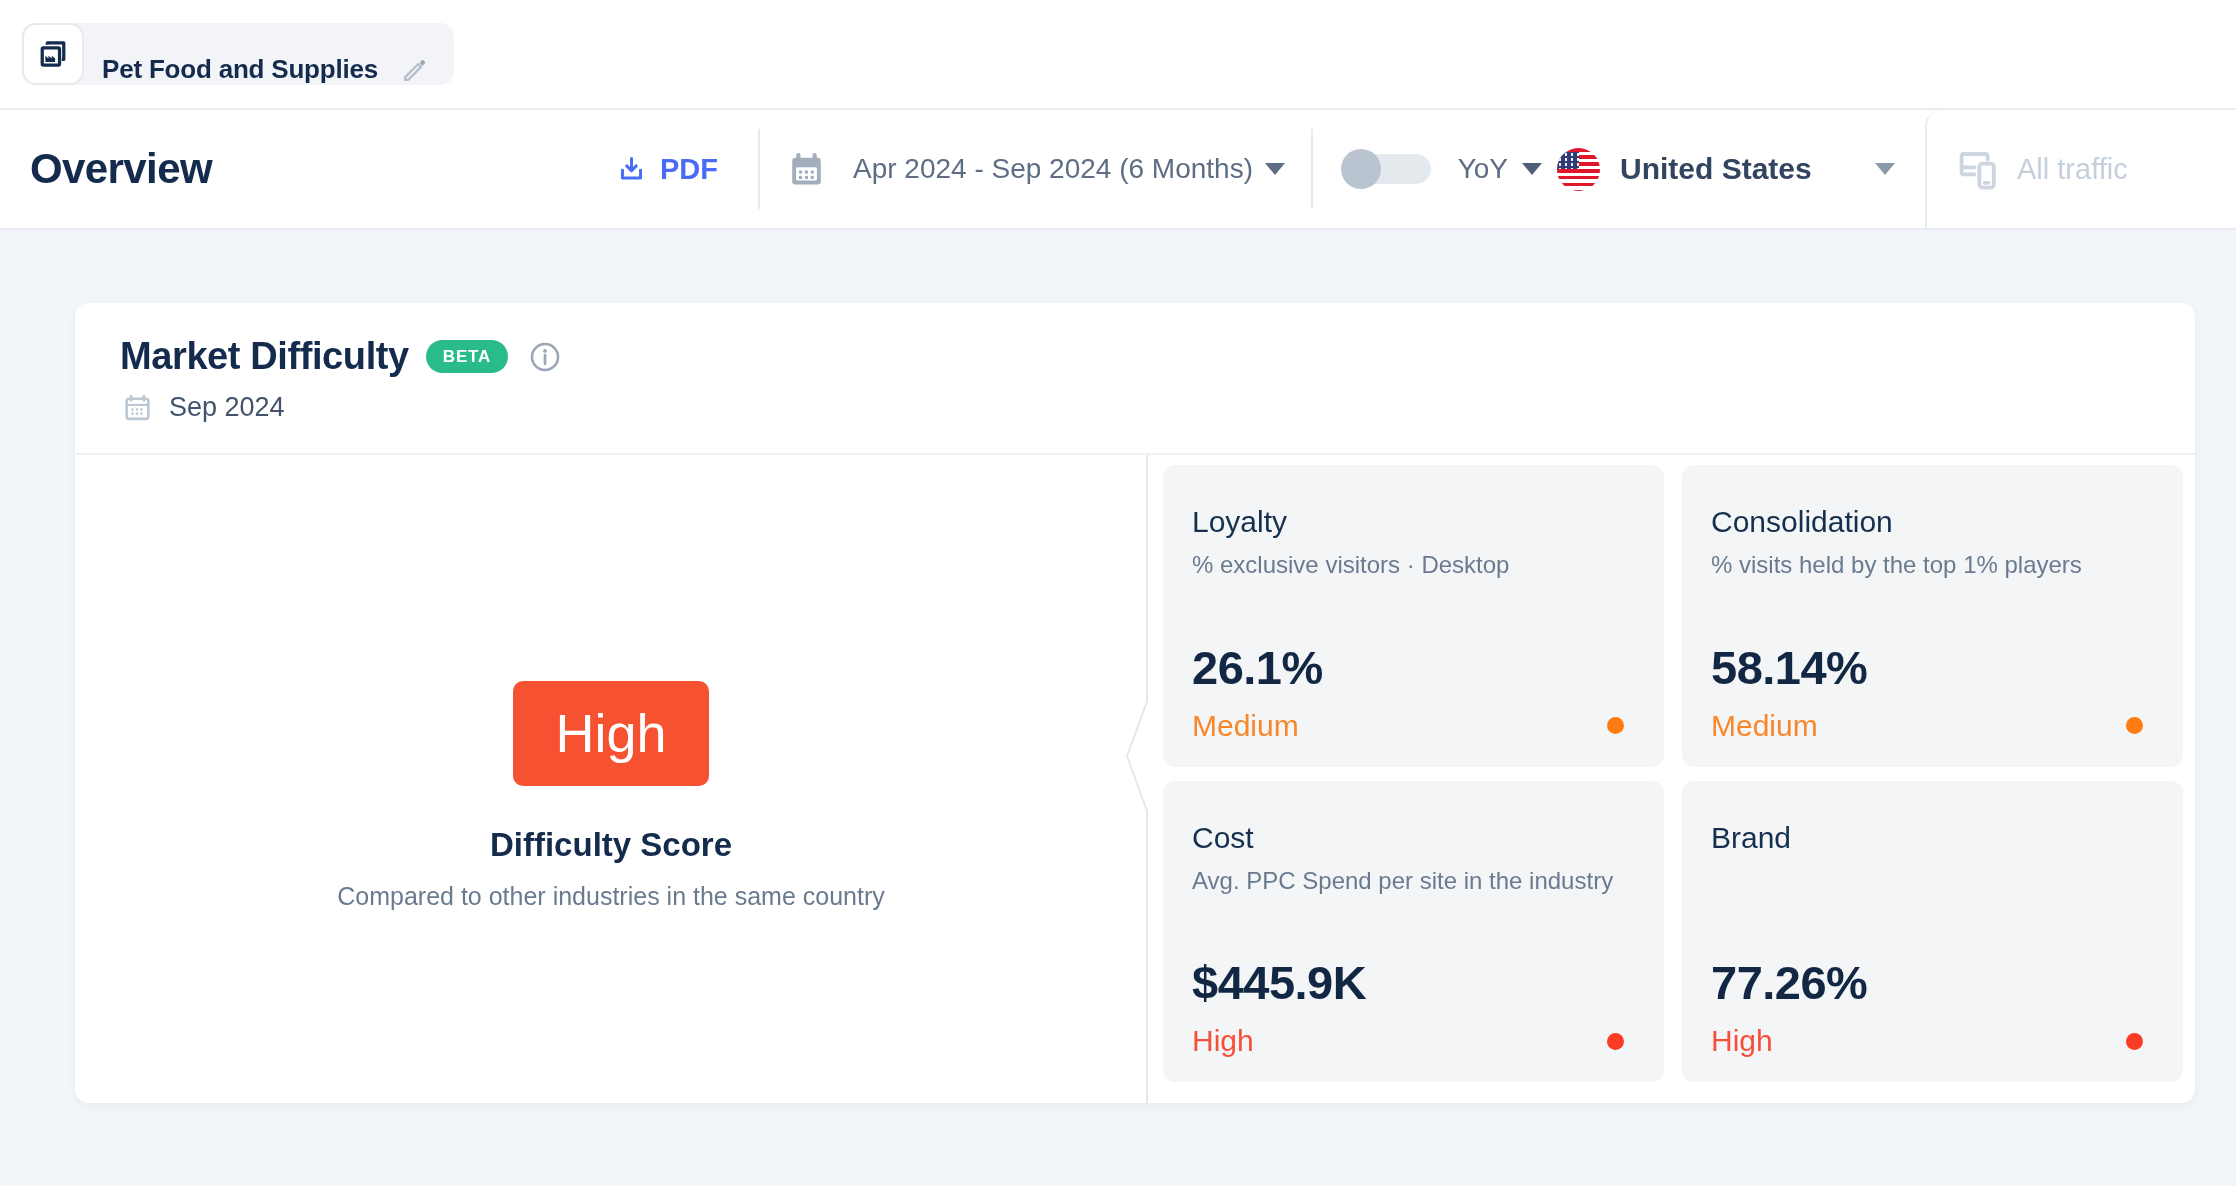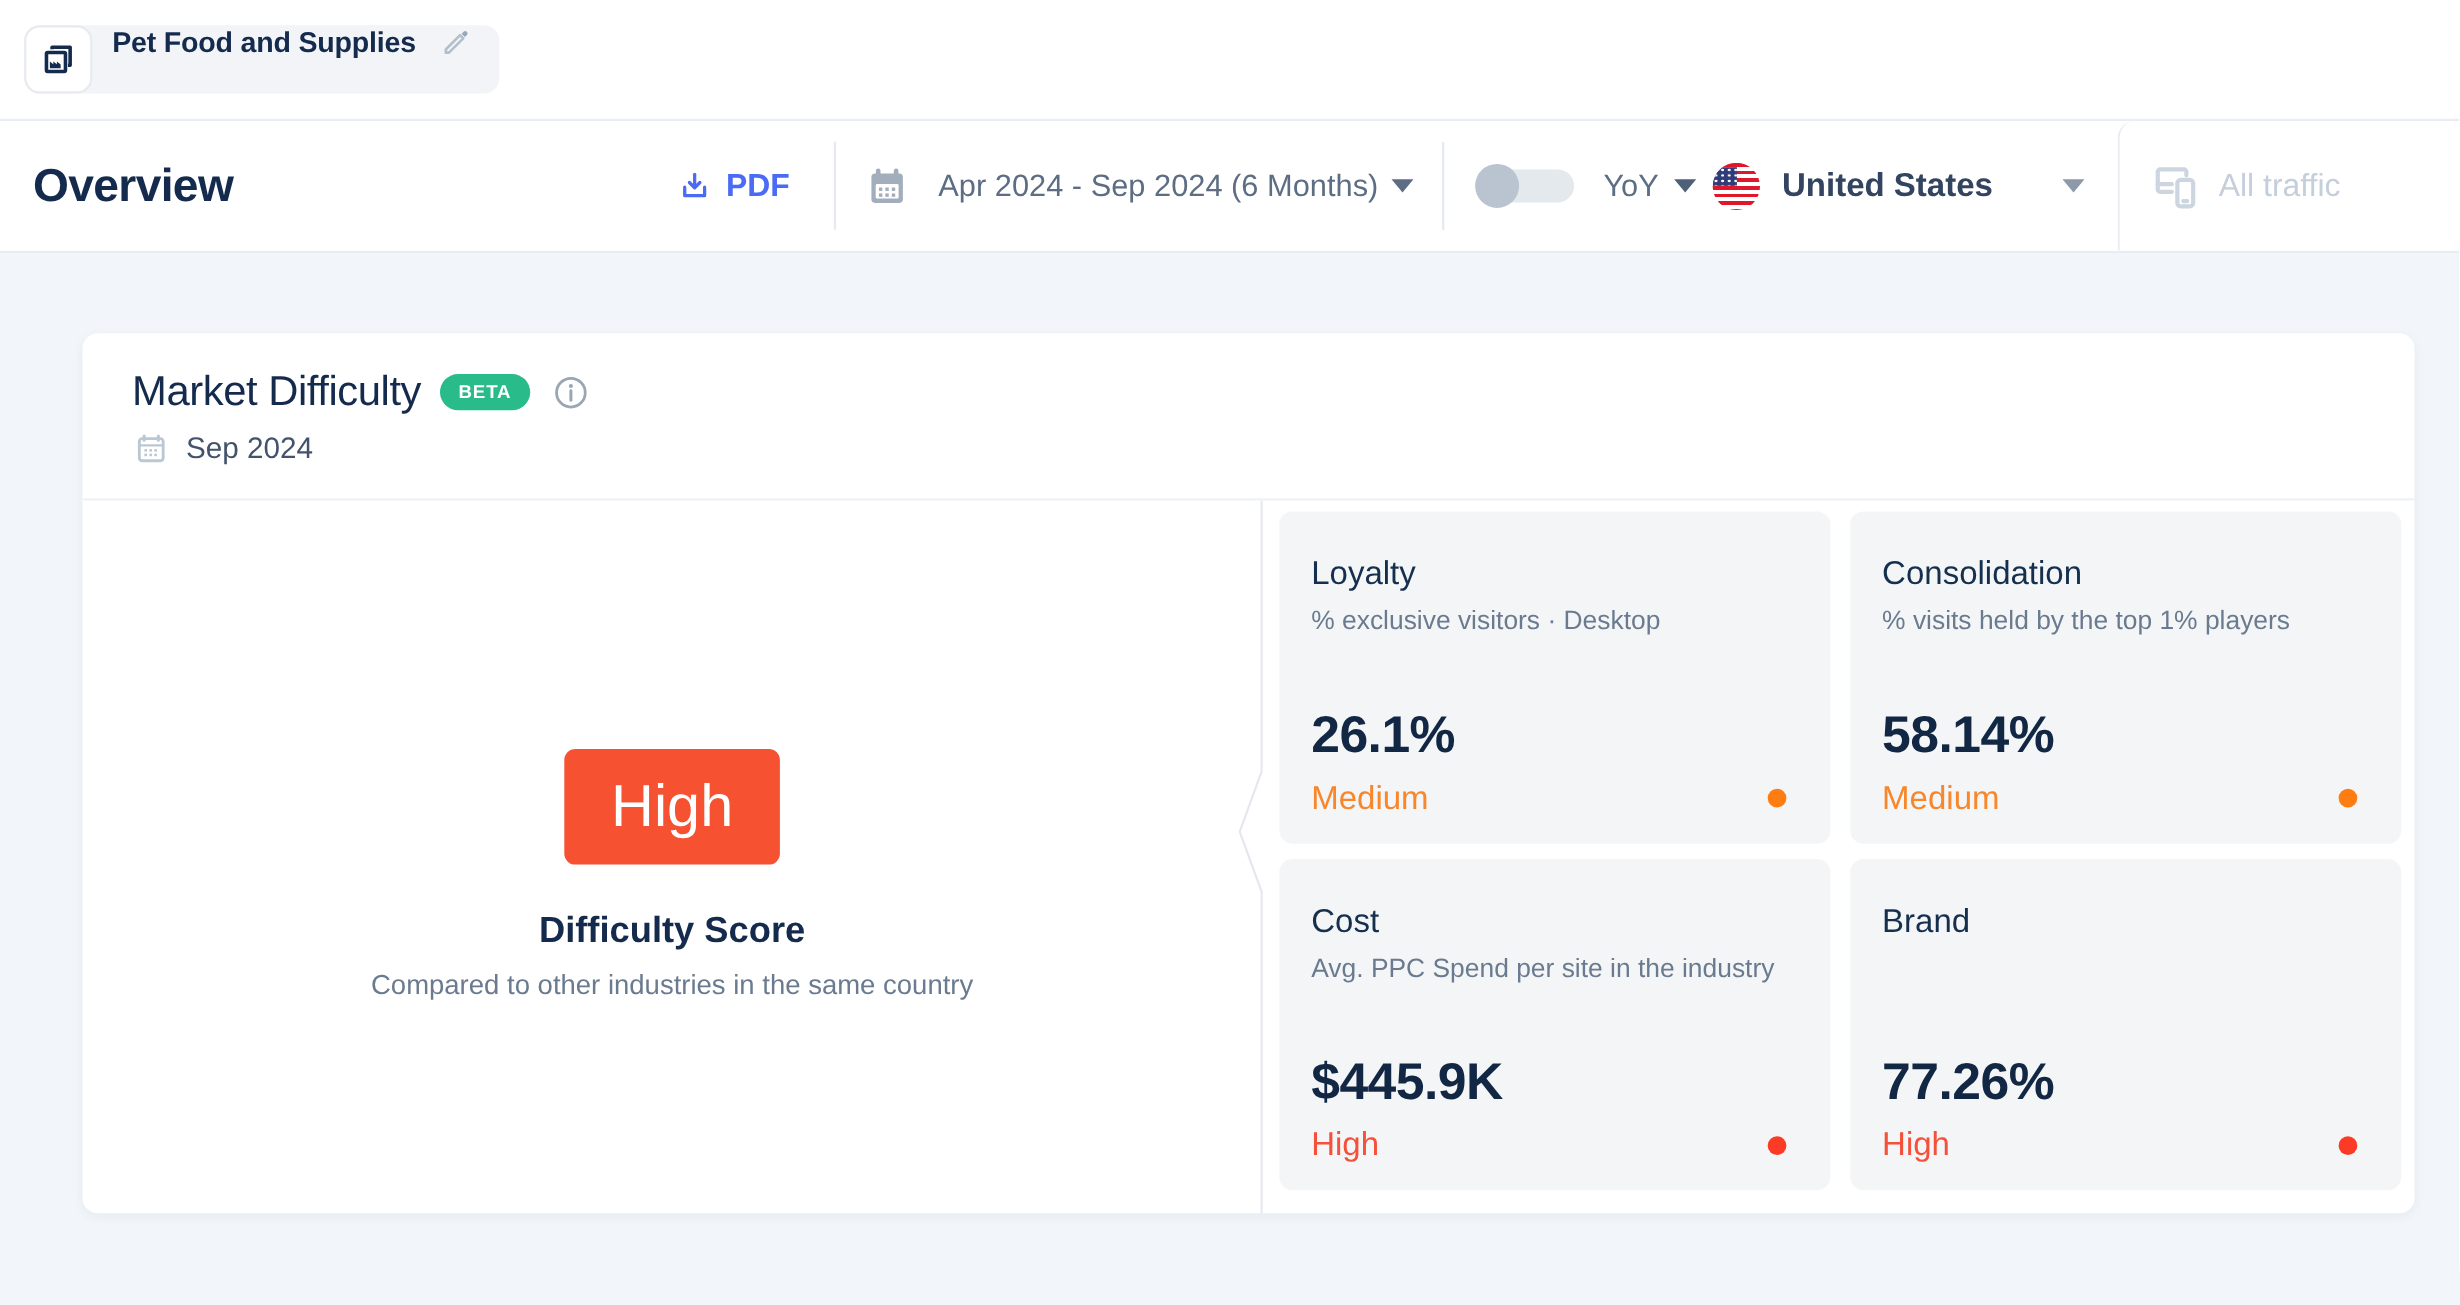--- a/index.html
+++ b/index.html
@@ -3,21 +3,21 @@
 <meta charset="utf-8">
 <style>
   * { margin: 0; padding: 0; box-sizing: border-box; }
   html, body { background: #ffffff; }
   body { font-family: "Liberation Sans", sans-serif; color: #142b4d; }
 
   .app { width: 2236px; height: 1186px; background: #ffffff; overflow: hidden; display: flex; flex-direction: column; }
 
   
   .top-bar { height: 110px; flex: 0 0 auto; display: flex; align-items: center; padding-left: 22px; border-bottom: 2px solid #e9edf2; background: #fff; }
-  .industry-pill { display: flex; align-items: flex-start; background: #f2f4f7; border-radius: 14px; height: 62px; padding-right: 24px; cursor: pointer; }
+  .industry-pill { display: flex; align-items: flex-end; background: #f2f4f7; border-radius: 14px; height: 62px; padding-right: 24px; cursor: pointer; }
   .industry-icon-btn { width: 62px; height: 62px; background: #ffffff; border: 2px solid #e7eaef; border-radius: 14px; display: flex; align-items: center; justify-content: center; flex: 0 0 auto; }
   .industry-name { font-size: 26px; font-weight: 700; color: #142b4d; margin-left: 18px; letter-spacing: -0.2px; }
   .edit-icon { margin-left: 22px; display: flex; }
 
   
   .page-header { height: 120px; flex: 0 0 auto; display: flex; align-items: stretch; border-bottom: 2px solid #e9edf2; background: #fff; }
   .ph-sec { display: flex; align-items: center; }
   .ph-divider { width: 2px; background: #e6eaf0; align-self: center; height: 80px; flex: 0 0 auto; }
   .ph-left { width: 758px; justify-content: space-between; padding: 0 40px 0 30px; }
   .page-title { font-size: 42px; font-weight: 700; color: #142b4d; letter-spacing: -0.6px; }
@@ -44,21 +44,21 @@
   .ph-traffic { width: 311px; border-left: 2px solid #e9edf2; border-top-left-radius: 16px; padding-left: 27px; }
   .traffic-label { font-size: 29px; color: #c5cfdc; margin-left: 15px; }
 
   
   .main { flex: 1; background: #f2f6fa; padding: 27px 41px 0 75px; }
   .section-title { font-size: 34px; font-weight: 700; color: #13294a; letter-spacing: -0.3px; margin-top: 14px; }
 
   .card { margin-top: 46px; background: #ffffff; border-radius: 14px; height: 800px; box-shadow: 0 3px 10px rgba(20,43,77,0.05); display: flex; flex-direction: column; }
   .card-header { height: 150px; flex: 0 0 auto; padding: 32px 0 0 45px; }
   .card-title-row { display: flex; align-items: center; }
-  .card-title { font-size: 38px; font-weight: 400; color: #142b4d; letter-spacing: -0.4px; }
+  .card-title { font-size: 38px; font-weight: 700; color: #142b4d; letter-spacing: -0.4px; }
   .beta-badge { background: #2abb8b; color: #ffffff; font-size: 17px; font-weight: 700; letter-spacing: 0.8px; border-radius: 999px; padding: 8px 17px; margin-left: 17px; line-height: 1; }
   .info-icon { margin-left: 20px; display: flex; cursor: pointer; }
   .card-date-row { display: flex; align-items: center; margin-top: 14px; margin-left: 2px; }
   .card-date { font-size: 27px; color: #42536b; margin-left: 16px; }
 
   .card-body { flex: 1; display: flex; border-top: 2px solid #eef1f5; position: relative; min-height: 0; }
 
   .score-section { width: 1072px; flex: 0 0 auto; display: flex; flex-direction: column; align-items: center; justify-content: center; padding-top: 34px; position: relative; }
   .score-badge { color: #ffffff; font-size: 54px; font-weight: 400; border-radius: 10px; padding: 20px 42px; line-height: 1.2; }
   .score-label { font-size: 33px; font-weight: 600; color: #142b4d; margin-top: 40px; }

